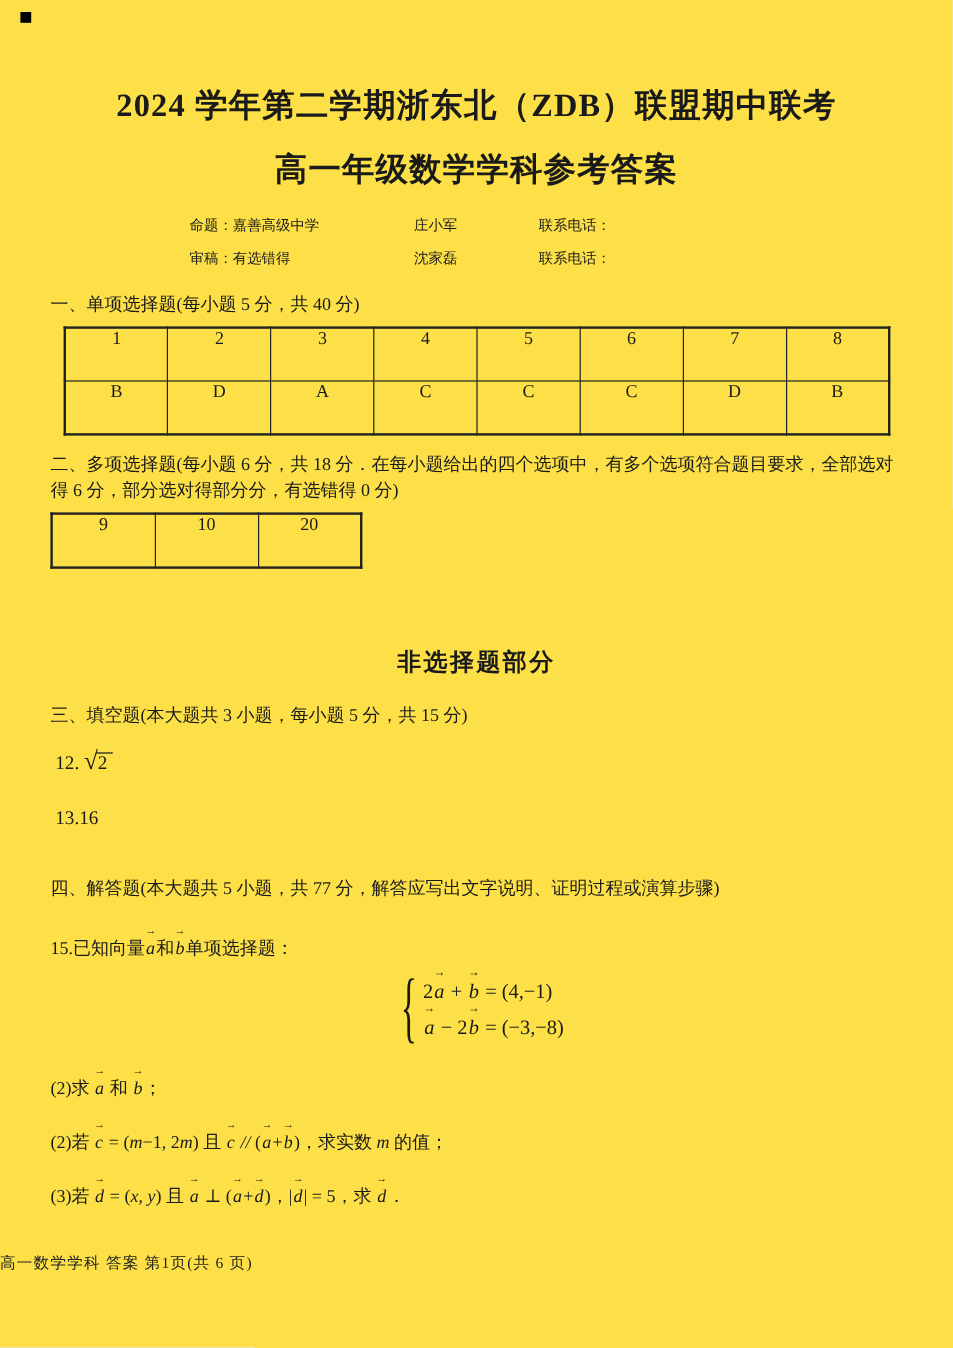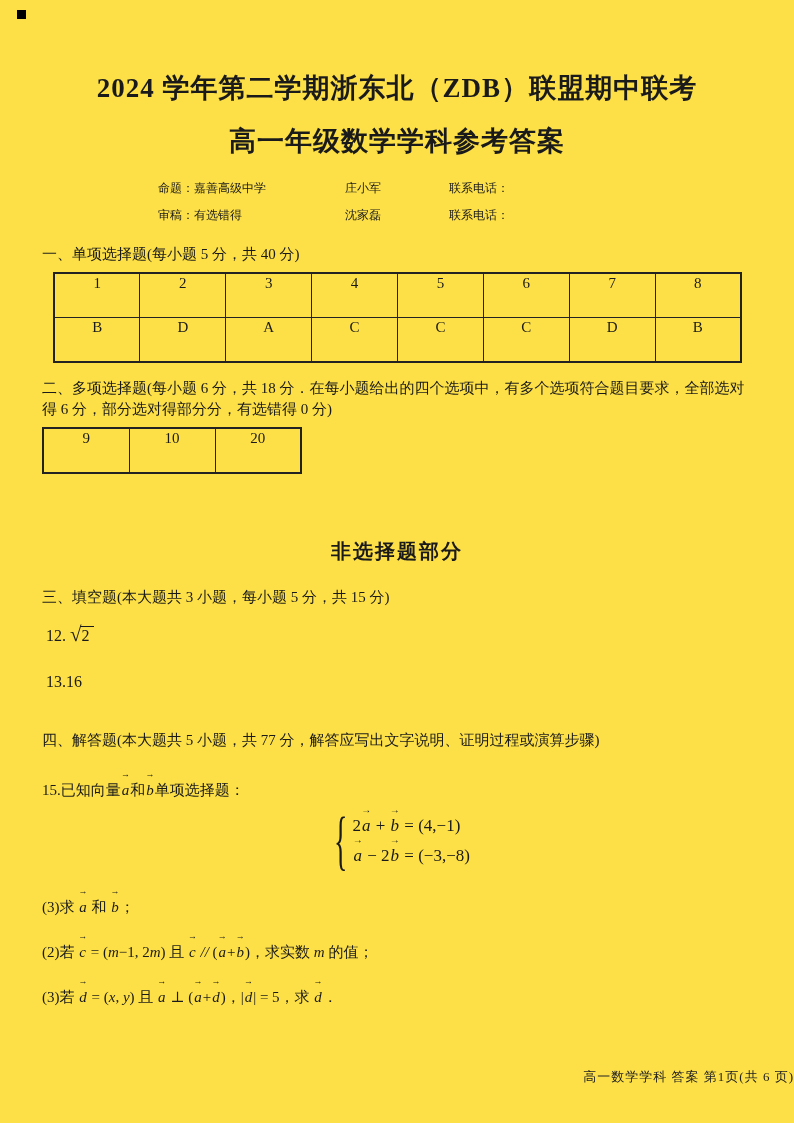--- a/index.html
+++ b/index.html
@@ -86,22 +86,22 @@
   .math-txt{font-style:normal;}
   .vec{display:inline-block;position:relative;padding:0 1px;}
   .vec-arrow{
     position:absolute;top:-8px;left:0;right:0;
     font-size:9px;line-height:9px;text-align:center;
     font-style:normal;
   }
   .vec-letter{font-style:italic;}
   .eq-line .vec-arrow{top:-7px;font-size:10px;}
   .page-footer{
-    position:absolute;left:0;right:0;top:1068px;
-    text-align:right;
+    position:absolute;left:0;right:0;top:1044px;
+    text-align:left;
     font-size:13px;color:#222;letter-spacing:1px;
   }
 </style>
 </head>
 <body>
 
 <div class="page">
 
   <div class="corner-mark"></div>
 
@@ -178,19 +178,19 @@
   <div class="seg-line l-q15"><span class="math-txt">15.已知向量</span><span class="vec"><span class="vec-arrow">→</span><span class="vec-letter">a</span></span><span class="math-txt">和</span><span class="vec"><span class="vec-arrow">→</span><span class="vec-letter">b</span></span><span class="math-txt">单项选择题：</span></div>
 
   <div class="eq-system">
     <span class="brace">{</span>
     <span class="eq-lines">
       <span class="eq-line"><span class="math-txt">2</span><span class="vec"><span class="vec-arrow">→</span><span class="vec-letter">a</span></span><span class="math-txt"> + </span><span class="vec"><span class="vec-arrow">→</span><span class="vec-letter">b</span></span><span class="math-txt"> = (4,−1)</span></span>
       <span class="eq-line"><span class="vec"><span class="vec-arrow">→</span><span class="vec-letter">a</span></span><span class="math-txt"> − 2</span><span class="vec"><span class="vec-arrow">→</span><span class="vec-letter">b</span></span><span class="math-txt"> = (−3,−8)</span></span>
     </span>
   </div>
 
-  <div class="seg-line l-p1"><span class="math-txt">(3)求 </span><span class="vec"><span class="vec-arrow">→</span><span class="vec-letter">a</span></span><span class="math-txt"> 和 </span><span class="vec"><span class="vec-arrow">→</span><span class="vec-letter">b</span></span><span class="math-txt">；</span></div>
+  <div class="seg-line l-p1"><span class="math-txt">(2)求 </span><span class="vec"><span class="vec-arrow">→</span><span class="vec-letter">a</span></span><span class="math-txt"> 和 </span><span class="vec"><span class="vec-arrow">→</span><span class="vec-letter">b</span></span><span class="math-txt">；</span></div>
   <div class="seg-line l-p2"><span class="math-txt">(2)若 </span><span class="vec"><span class="vec-arrow">→</span><span class="vec-letter">c</span></span><span class="math-txt"> = (</span><span class="math-var">m</span><span class="math-txt">−1, 2</span><span class="math-var">m</span><span class="math-txt">) 且 </span><span class="vec"><span class="vec-arrow">→</span><span class="vec-letter">c</span></span><span class="math-txt"> </span><span class="math-var">//</span><span class="math-txt"> (</span><span class="vec"><span class="vec-arrow">→</span><span class="vec-letter">a</span></span><span class="math-txt">+</span><span class="vec"><span class="vec-arrow">→</span><span class="vec-letter">b</span></span><span class="math-txt">)，求实数 </span><span class="math-var">m</span><span class="math-txt"> 的值；</span></div>
   <div class="seg-line l-p3"><span class="math-txt">(3)若 </span><span class="vec"><span class="vec-arrow">→</span><span class="vec-letter">d</span></span><span class="math-txt"> = (</span><span class="math-var">x</span><span class="math-txt">, </span><span class="math-var">y</span><span class="math-txt">) 且 </span><span class="vec"><span class="vec-arrow">→</span><span class="vec-letter">a</span></span><span class="math-txt"> ⊥ (</span><span class="vec"><span class="vec-arrow">→</span><span class="vec-letter">a</span></span><span class="math-txt">+</span><span class="vec"><span class="vec-arrow">→</span><span class="vec-letter">d</span></span><span class="math-txt">)，|</span><span class="vec"><span class="vec-arrow">→</span><span class="vec-letter">d</span></span><span class="math-txt">| = 5，求 </span><span class="vec"><span class="vec-arrow">→</span><span class="vec-letter">d</span></span><span class="math-txt">．</span></div>
 
   <div class="page-footer">高一数学学科  答案  第1页(共 6 页)</div>
 
 </div>
 
 </body></html>

